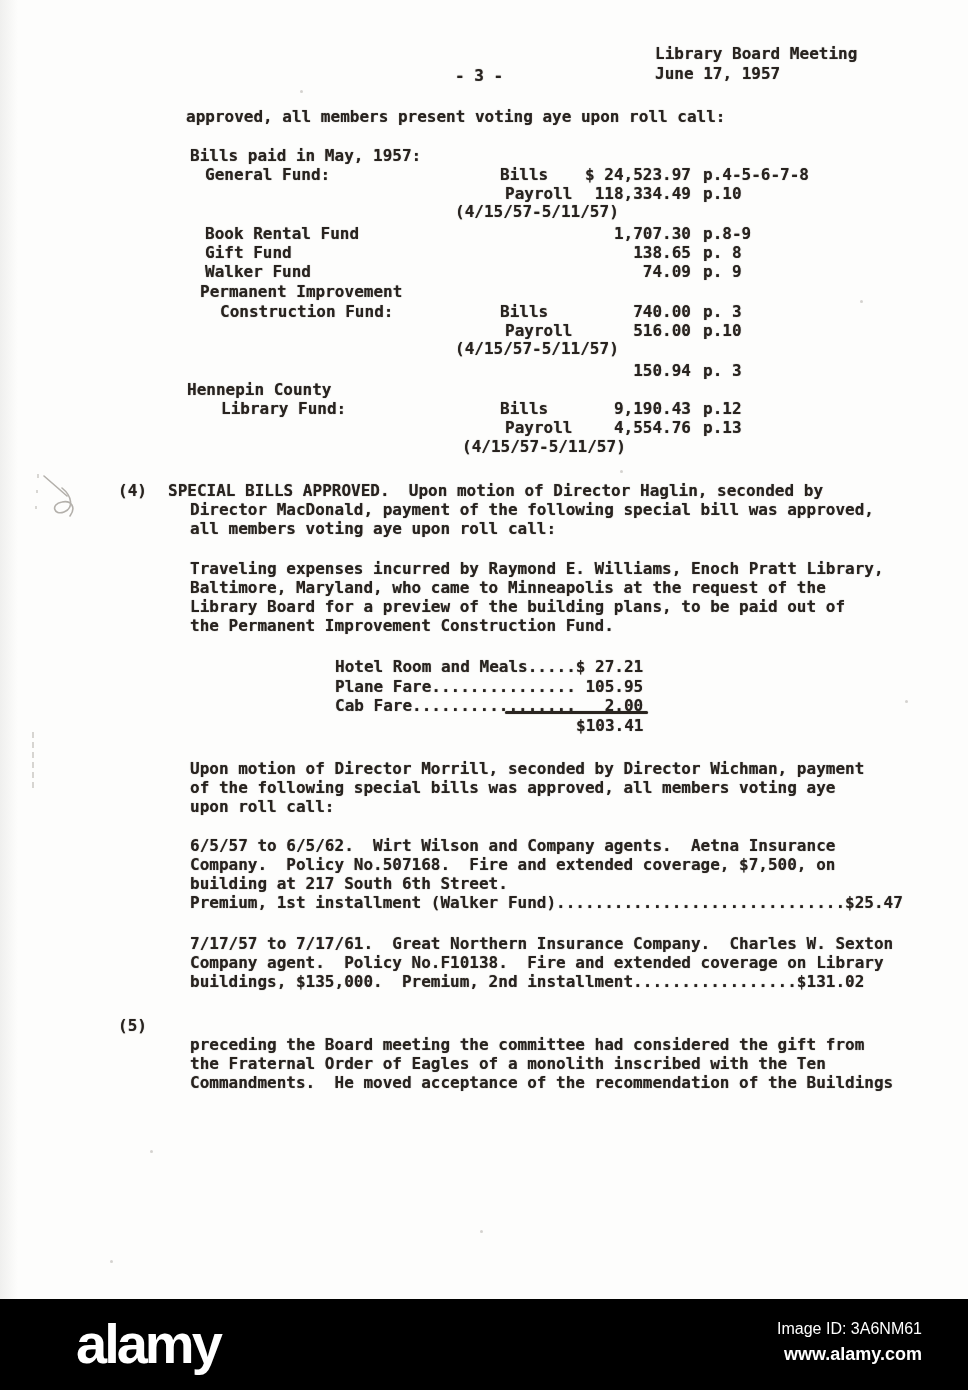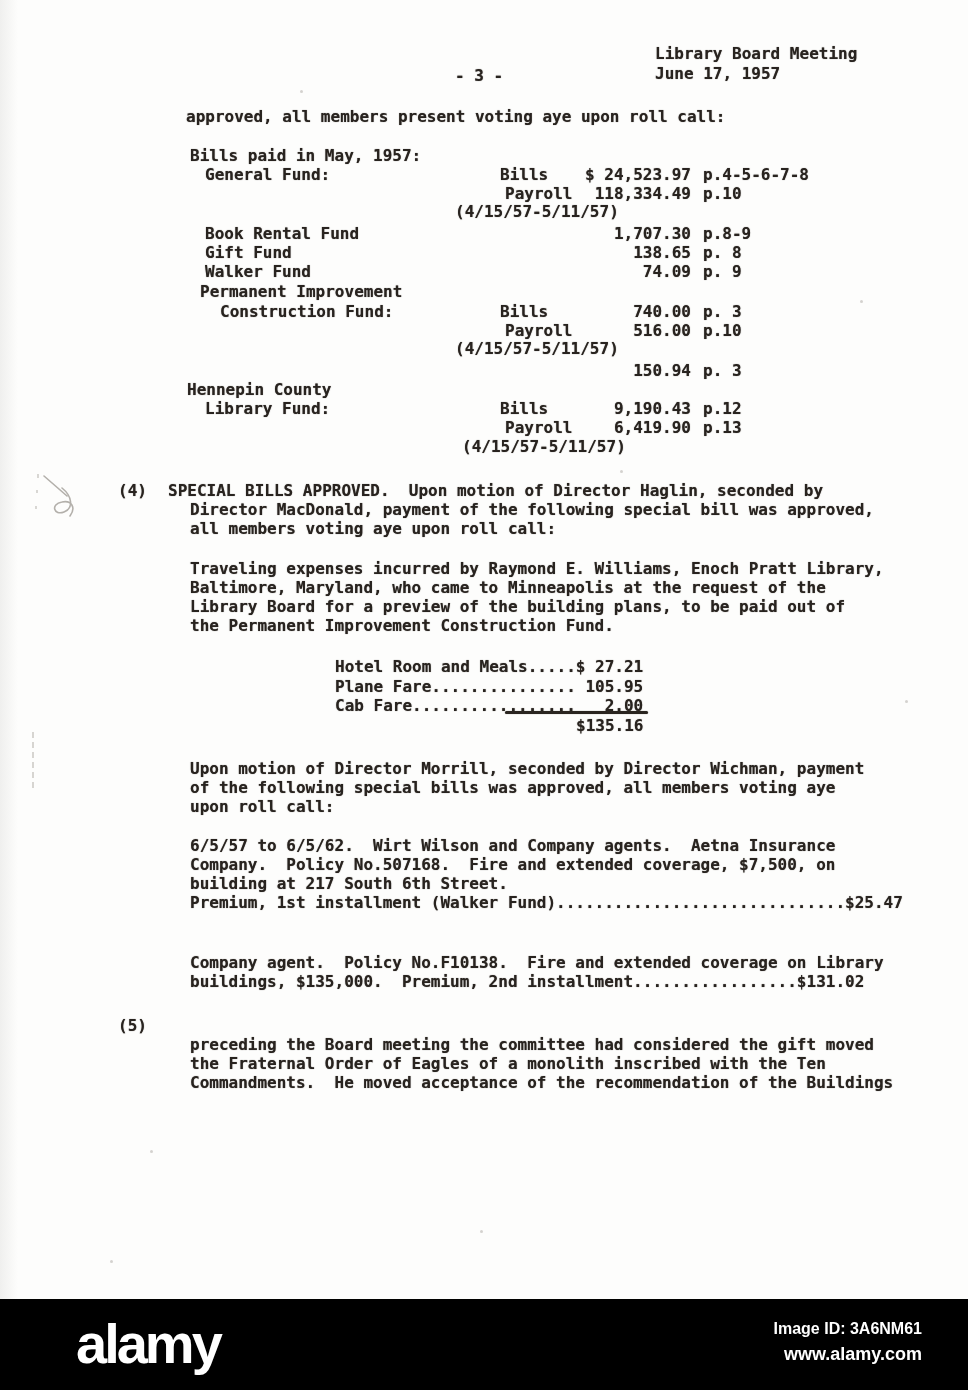--- a/index.html
+++ b/index.html
@@ -44,21 +44,21 @@
   }
   .wm-logo{
     position:absolute;left:76px;top:6px;
     font:700 56px/78px "Liberation Sans", sans-serif;
     color:#fff;letter-spacing:-3px;text-align:right;
   }
   .wm-right{
     position:absolute;right:46px;top:18px;text-align:right;
     font-family:"Liberation Sans", sans-serif;color:#fff;
   }
-  .wm-id{font-size:16px;line-height:24px;font-weight:700;}
+  .wm-id{font-size:16px;line-height:24px;font-weight:400;}
   .wm-url{font-size:18px;line-height:26px;font-weight:700;}
 </style>
 </head>
 <body>
 
 <div id="page">
 
   <div class="t" style="left:655px;top:44px">Library Board Meeting</div>
   <div class="t" style="left:655px;top:64px">June 17, 1957</div>
   <div class="t" style="left:455px;top:66px">- 3 -</div>
@@ -101,27 +101,27 @@
   <div class="t amt" style="top:321px">516.00</div>
   <div class="t pg" style="top:321px">p.10</div>
 
   <div class="t" style="left:455px;top:339px">(4/15/57-5/11/57)</div>
 
   <div class="t amt" style="top:361px">150.94</div>
   <div class="t pg" style="top:361px">p. 3</div>
 
   <div class="t" style="left:187px;top:380px">Hennepin County</div>
 
-  <div class="t" style="left:205px;top:399px">Library Fund:</div>
+  <div class="t" style="left:221px;top:399px">Library Fund:</div>
   <div class="t" style="left:500px;top:399px">Bills</div>
   <div class="t amt" style="top:399px">9,190.43</div>
   <div class="t pg" style="top:399px">p.12</div>
 
   <div class="t" style="left:505px;top:418px">Payroll</div>
-  <div class="t amt" style="top:418px">6,419.90</div>
+  <div class="t amt" style="top:418px">4,554.76</div>
   <div class="t pg" style="top:418px">p.13</div>
 
   <div class="t" style="left:462px;top:437px">(4/15/57-5/11/57)</div>
 
   <svg class="pencil" width="90" height="80" viewBox="0 0 90 80">
     <path d="M22 14 L45 34 M40 26 C50 34 52 46 42 50 C32 54 28 42 40 40 C50 38 54 46 48 54" fill="none" stroke="#a09c96" stroke-width="1.6" stroke-linecap="round" opacity="0.8"></path>
     <path d="M16 12 L16 16 M15 28 L15 31 M14 44 L14 47" stroke="#b5b1ab" stroke-width="1.4" opacity="0.7"></path>
   </svg>
 
   <div class="t" style="left:118px;top:481px">(4)</div>
@@ -131,38 +131,39 @@
 
   <div class="t" style="left:190px;top:578px">Baltimore, Maryland, who came to Minneapolis at the request of the</div>
   <div class="t" style="left:190px;top:559px">Traveling expenses incurred by Raymond E. Williams, Enoch Pratt Library,</div>
   <div class="t" style="left:190px;top:597px">Library Board for a preview of the building plans, to be paid out of</div>
   <div class="t" style="left:190px;top:616px">the Permanent Improvement Construction Fund.</div>
 
   <div class="t" style="left:335px;top:657px">Hotel Room and Meals.....$ 27.21</div>
   <div class="t" style="left:335px;top:677px">Plane Fare............... 105.95</div>
   <div class="t" style="left:335px;top:696px">Cab Fare.................   2.00</div>
   <div class="rule"></div>
-  <div class="t" style="left:576px;top:716px">$135.16</div>
+  <div class="t" style="left:576px;top:716px">$103.41</div>
 
   <div class="margin-dashes"></div>
 
   <div class="t" style="left:190px;top:759px">Upon motion of Director Morrill, seconded by Director Wichman, payment</div>
   <div class="t" style="left:190px;top:778px">of the following special bills was approved, all members voting aye</div>
   <div class="t" style="left:190px;top:797px">upon roll call:</div>
 
   <div class="t" style="left:190px;top:836px">6/5/57 to 6/5/62.  Wirt Wilson and Company agents.  Aetna Insurance</div>
   <div class="t" style="left:190px;top:855px">Company.  Policy No.507168.  Fire and extended coverage, $7,500, on</div>
   <div class="t" style="left:190px;top:874px">building at 217 South 6th Street.</div>
   <div class="t" style="left:190px;top:893px">Premium, 1st installment (Walker Fund)..............................$25.47</div>
 
+  <div class="t" style="left:190px;top:934px">7/17/57 to 7/17/61.  Great Northern Insurance Company.  Charles W. Sexton</div>
   <div class="t" style="left:190px;top:953px">Company agent.  Policy No.F10138.  Fire and extended coverage on Library</div>
   <div class="t" style="left:190px;top:972px">buildings, $135,000.  Premium, 2nd installment.................$131.02</div>
 
   <div class="t" style="left:118px;top:1016px">(5)</div>
-  <div class="t" style="left:190px;top:1035px">preceding the Board meeting the committee had considered the gift moved</div>
+  <div class="t" style="left:190px;top:1035px">preceding the Board meeting the committee had considered the gift from</div>
   <div class="t" style="left:190px;top:1073px">Commandments.  He moved acceptance of the recommendation of the Buildings</div>
   <div class="t" style="left:190px;top:1054px">the Fraternal Order of Eagles of a monolith inscribed with the Ten</div>
 
   <div class="speck" style="left:300px;top:90px"></div>
   <div class="speck" style="left:860px;top:300px"></div>
   <div class="speck" style="left:620px;top:470px"></div>
   <div class="speck" style="left:905px;top:700px"></div>
   <div class="speck" style="left:150px;top:1150px"></div>
   <div class="speck" style="left:480px;top:1230px"></div>
   <div class="speck" style="left:110px;top:1260px"></div>

